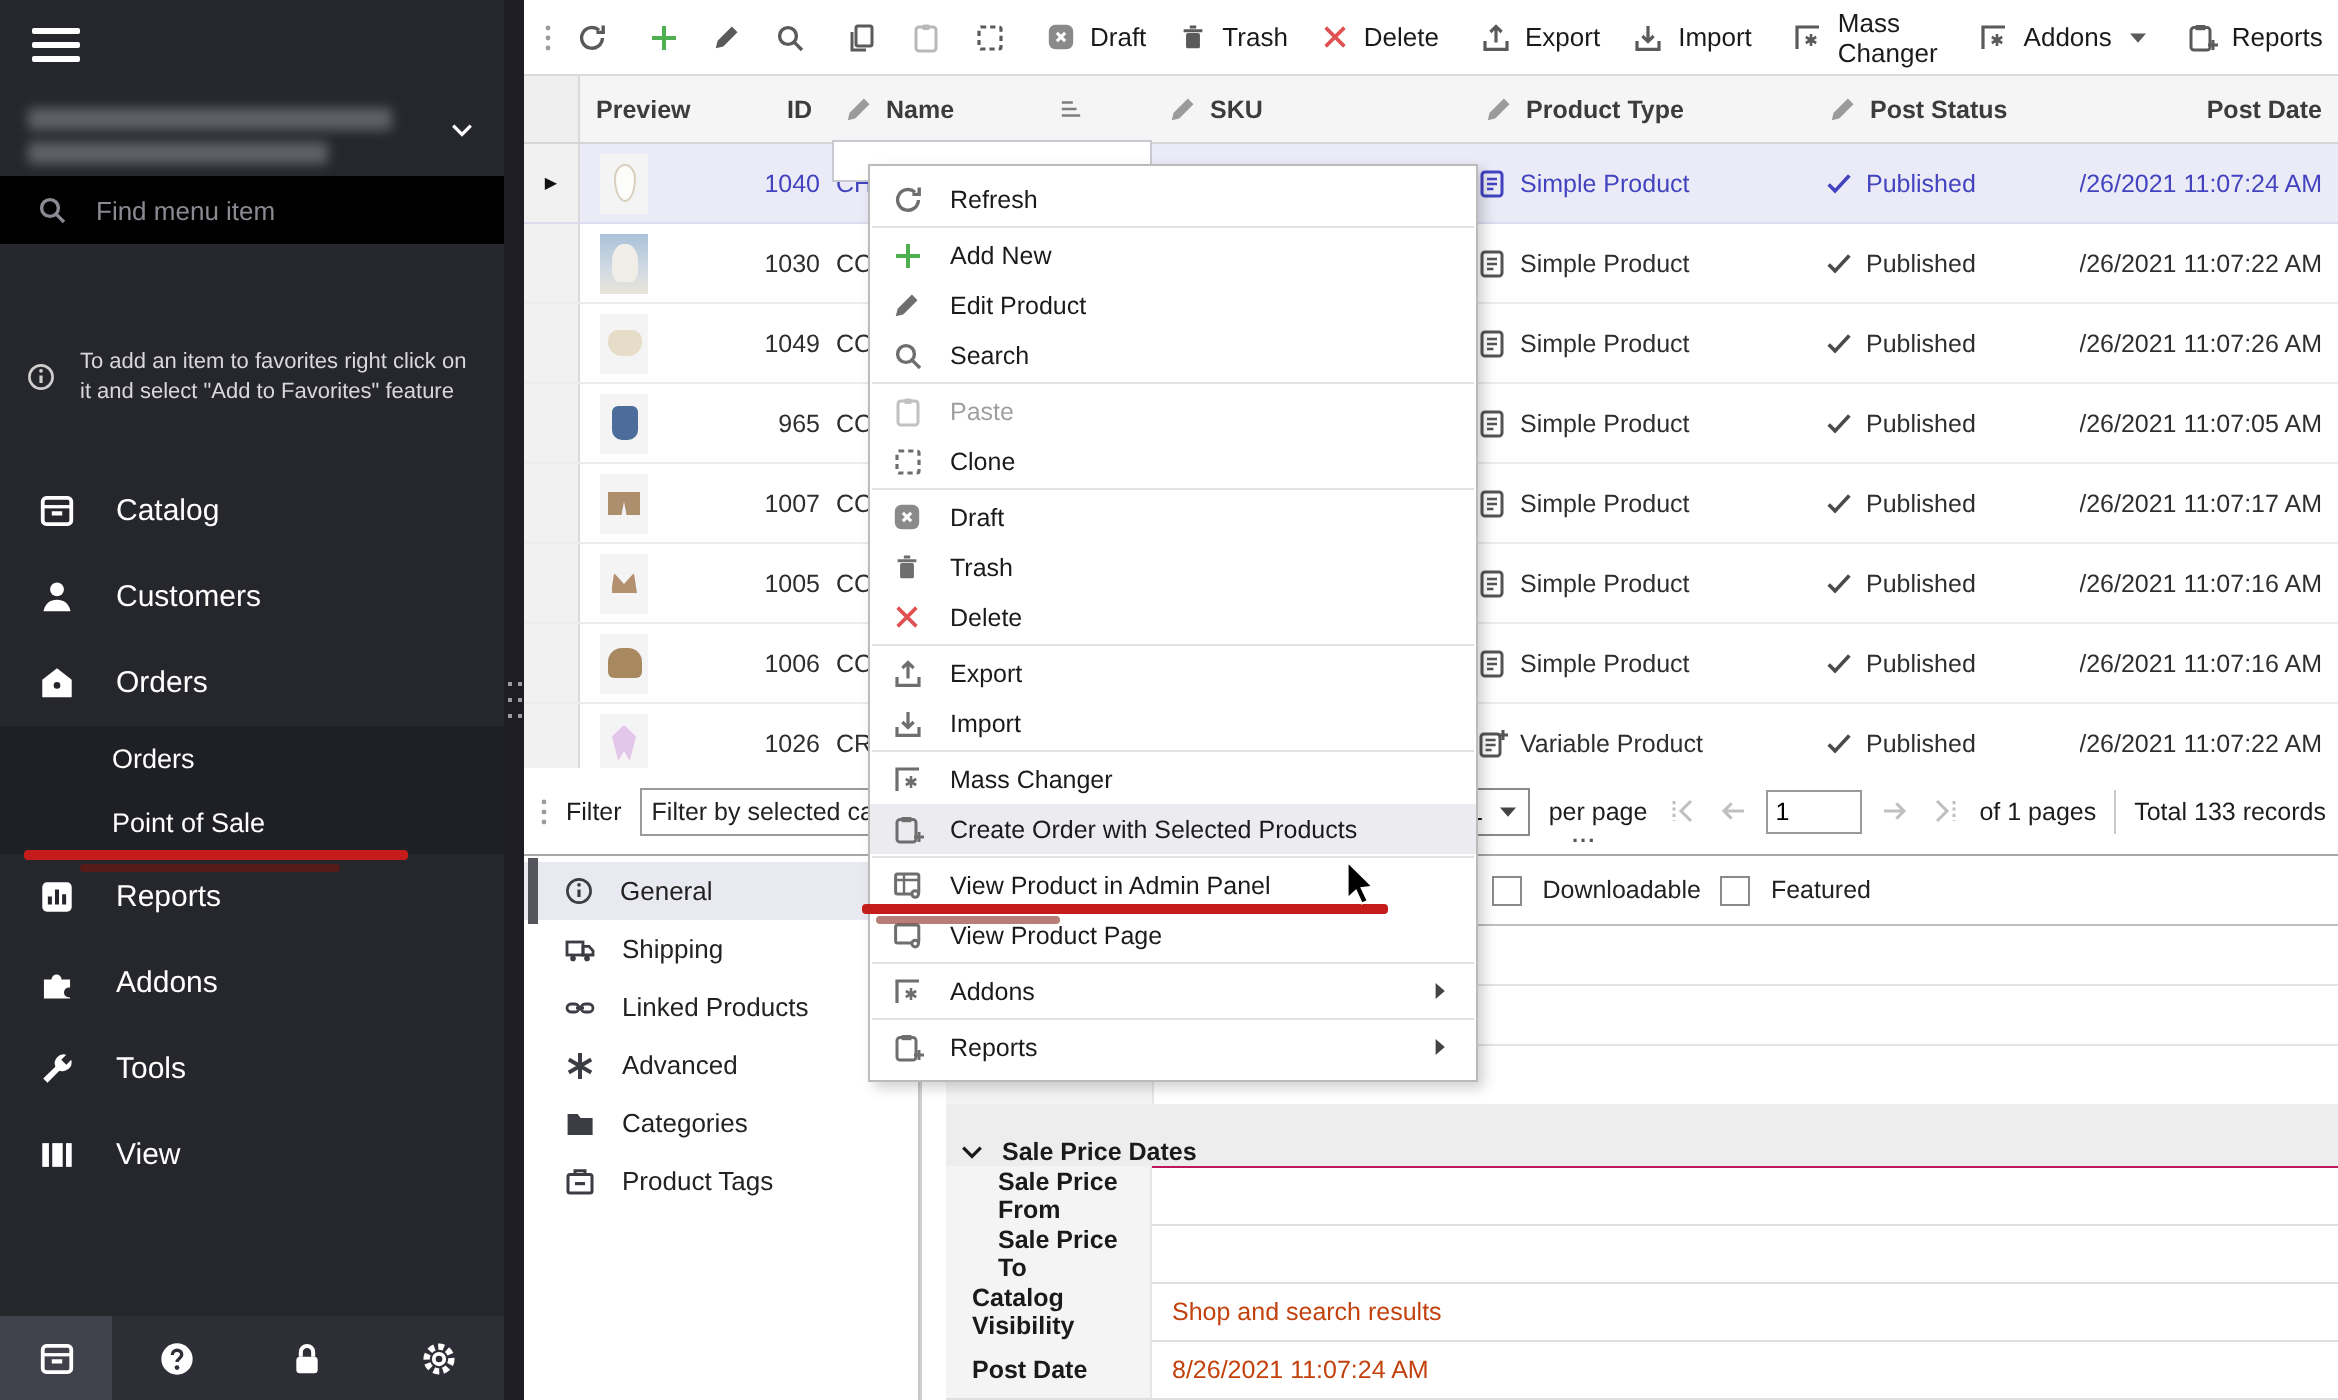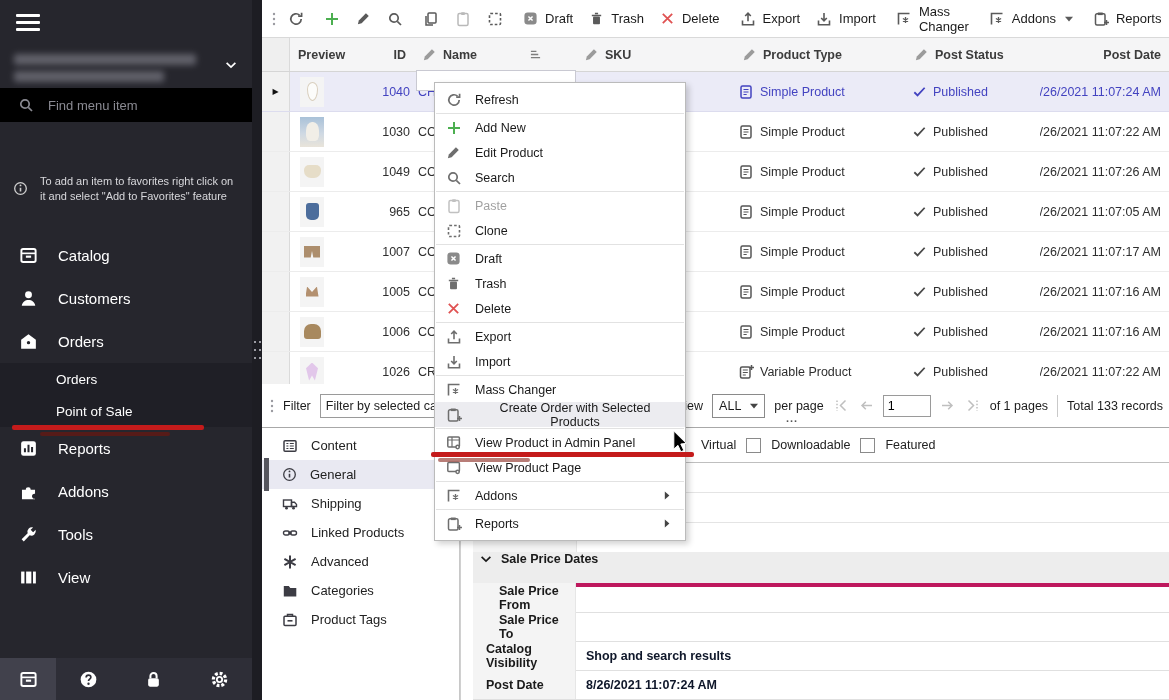--- a/index.html
+++ b/index.html
@@ -80,27 +80,27 @@
   .tabs{position:absolute;left:262px;top:428px;width:198px;height:272px;background:#fff;border-right:1px solid #c8c8c8;box-sizing:border-box;padding-top:3px;}
   .tab{height:29px;display:flex;align-items:center;gap:13px;padding-left:20px;font-size:13px;color:#222;cursor:pointer;position:relative;}
   .tab .icon{color:#3c3c44;}
   .tab-sel{background:#e9e9f2;}
   .tab-sel::before{content:"";position:absolute;left:2px;top:-2px;bottom:-2px;width:5px;background:#55555e;}
   .detail{position:absolute;left:460px;top:428px;width:709px;height:272px;background:#fff;box-sizing:border-box;border-left:1px solid #d0d0d0;}
   .chkrow{position:absolute;left:12px;top:0;right:0;height:34px;border-bottom:1px solid #bfbfbf;display:flex;align-items:center;gap:10px;font-size:12.5px;color:#222;padding-left:228px;}
   .chk{width:13px;height:13px;border:1px solid #8a8a8a;background:#fff;}
   .d-empty{position:absolute;left:12px;right:0;height:30px;border-bottom:1px solid #e4e4e4;display:flex;}
   .d-labelcol{width:103px;background:#f4f4f4;border-right:1px solid #e6e6e6;height:100%;}
-  .d-section{position:absolute;left:12px;right:0;top:124px;height:31px;background:#ededed;border-bottom:4px solid #be185d;display:flex;align-items:flex-start;gap:8px;padding-left:6px;font-size:12.5px;font-weight:bold;color:#1a1a1a;}
+  .d-section{position:absolute;left:12px;right:0;top:124px;height:31px;background:#ededed;border-bottom:1px solid #be185d;display:flex;align-items:flex-end;gap:8px;padding-left:6px;font-size:12.5px;font-weight:bold;color:#1a1a1a;}
   .d-field{position:absolute;left:12px;right:0;height:29px;display:flex;border-bottom:1px solid #e0e0e0;font-size:12.5px;align-items:stretch;}
   .d-fl{width:103px;background:#f4f4f4;border-right:1px solid #e6e6e6;display:flex;align-items:center;font-weight:bold;color:#1a1a1a;box-sizing:border-box;}
-  .d-fv{flex:1;display:flex;align-items:center;padding-left:10px;color:#0f172a;font-weight:bold;}
+  .d-fv{flex:1;display:flex;align-items:center;padding-left:10px;color:#c2410c;}
 
   
-  .ctx{position:absolute;left:434px;top:82px;width:252px;background:#fff;border:1px solid #bbb;box-shadow:3px 3px 6px rgba(0,0,0,.18);box-sizing:border-box;padding:4px 0;z-index:50;text-align:center;}
+  .ctx{position:absolute;left:434px;top:82px;width:305px;background:#fff;border:1px solid #bbb;box-shadow:3px 3px 6px rgba(0,0,0,.18);box-sizing:border-box;padding:4px 0;z-index:50;text-align:center;}
   .cm-item{height:25px;display:flex;align-items:center;gap:13px;padding:0 10px;font-size:12.5px;color:#1a1a1a;cursor:pointer;}
   .cm-item .icon{color:#6e6e6e;width:17px;}
   .cm-hover{background:#ececf0;}
   .cm-sep{height:1px;background:#e2e2e2;margin:1px 1px;}
   .cm-arrow{margin-left:auto;color:#444;}
   .green{color:#4caf50 !important;}
   .red{color:#e05252 !important;}
 
   
   .ann{position:absolute;background:#c41b1b;border-radius:2px;z-index:60;}
@@ -755,29 +755,20 @@
           </svg>
         </span>
       <span>of 1 pages</span>
       <span class="vdiv"></span>
       <span style="margin-right:2px;">Total 133 records</span>
     </div>
     <span class="fb-overflow">...</span>
   </div>
 
   <div class="tabs" id="tabs">
-      <div class="tab">
-        <span class="icon">
-          <svg width="16" height="16" viewBox="0 0 16 16" fill="none">
-            <rect x="2" y="2.8" width="12" height="10.4" rx="1" stroke="currentColor" fill="none" stroke-width="1.5"></rect>
-            <path d="M4.4 5.5h2M4.4 8h2M4.4 10.5h2M7.8 5.5h4M7.8 8h4M7.8 10.5h4" stroke="currentColor" fill="none" stroke-width="1.1"></path>
-          </svg>
-        </span>
-        <span>Content</span>
-      </div>
       <div class="tab tab-sel">
         <span class="icon">
           <svg width="15" height="15" viewBox="0 0 16 16" fill="none">
             <circle cx="8" cy="8" r="6.2" stroke="currentColor" fill="none" stroke-width="1.4"></circle>
             <path d="M8 7.2v4" stroke="currentColor" stroke-width="1.7"></path>
             <circle cx="8" cy="4.7" r="1" fill="currentColor"></circle>
           </svg>
         </span>
         <span>General</span>
       </div>

